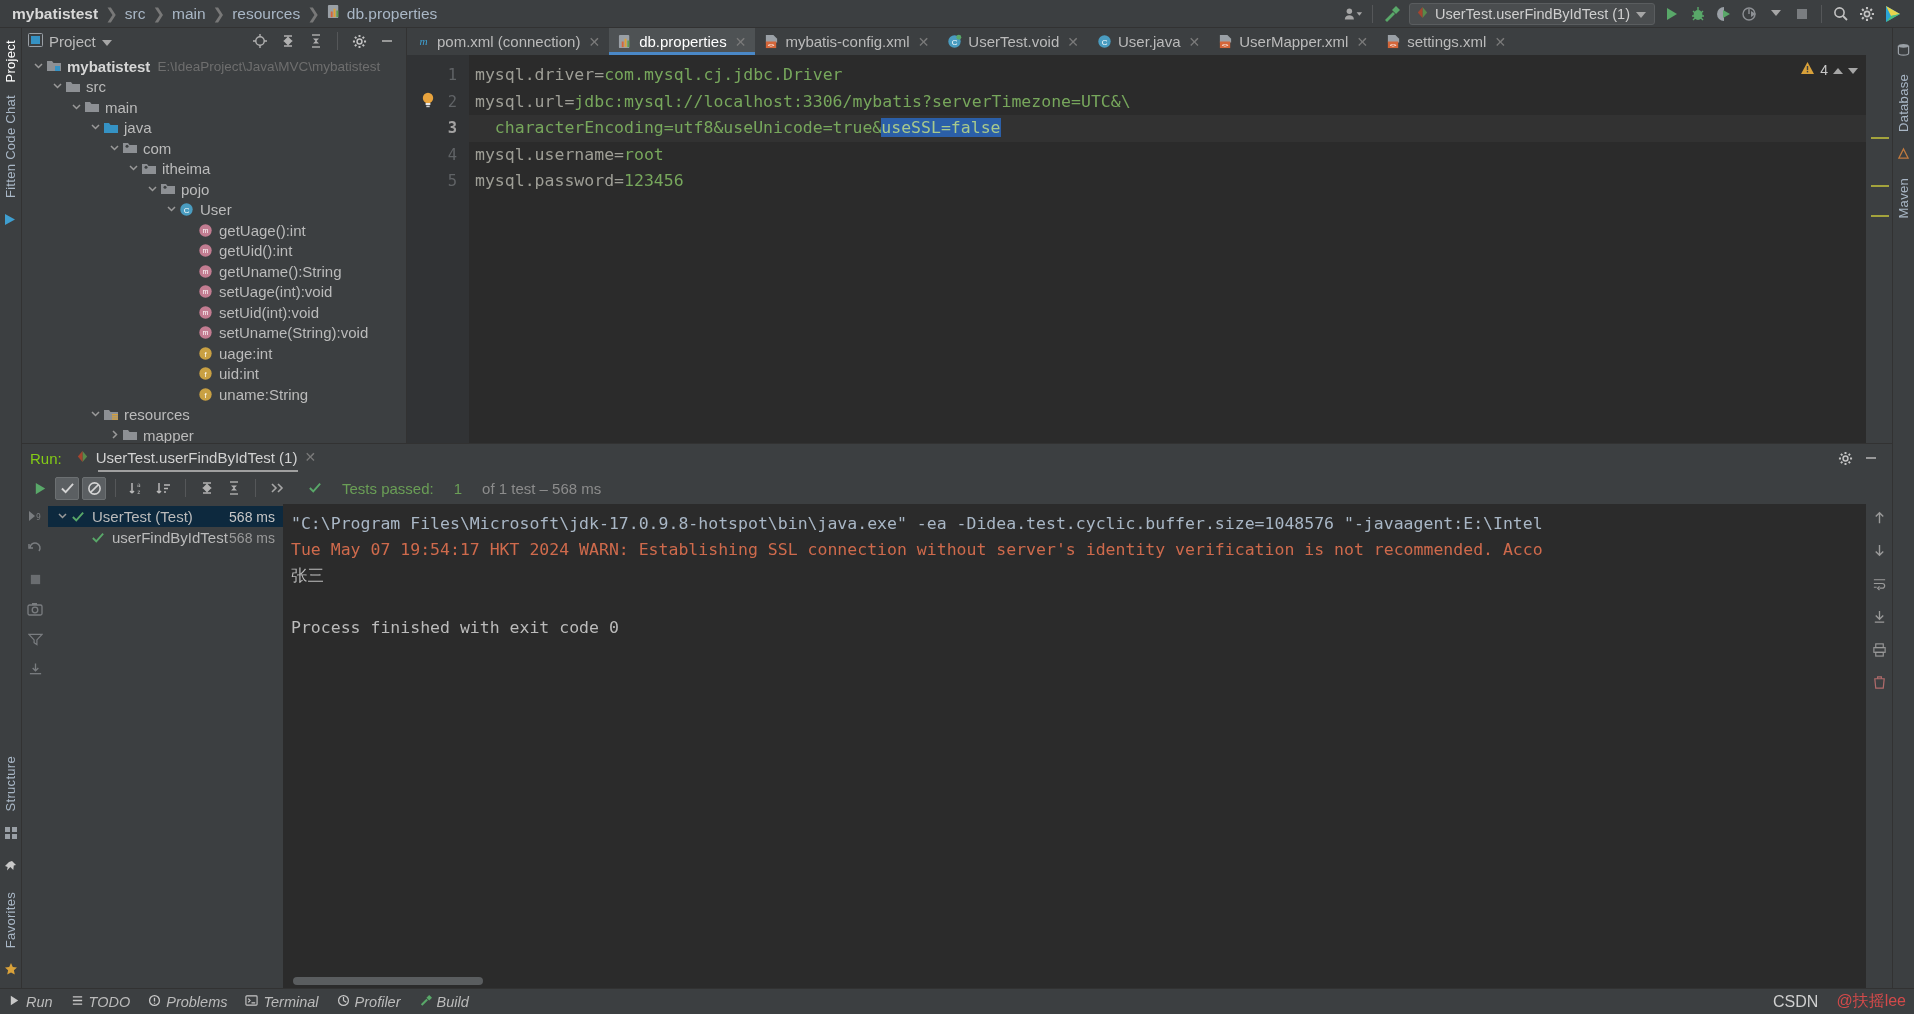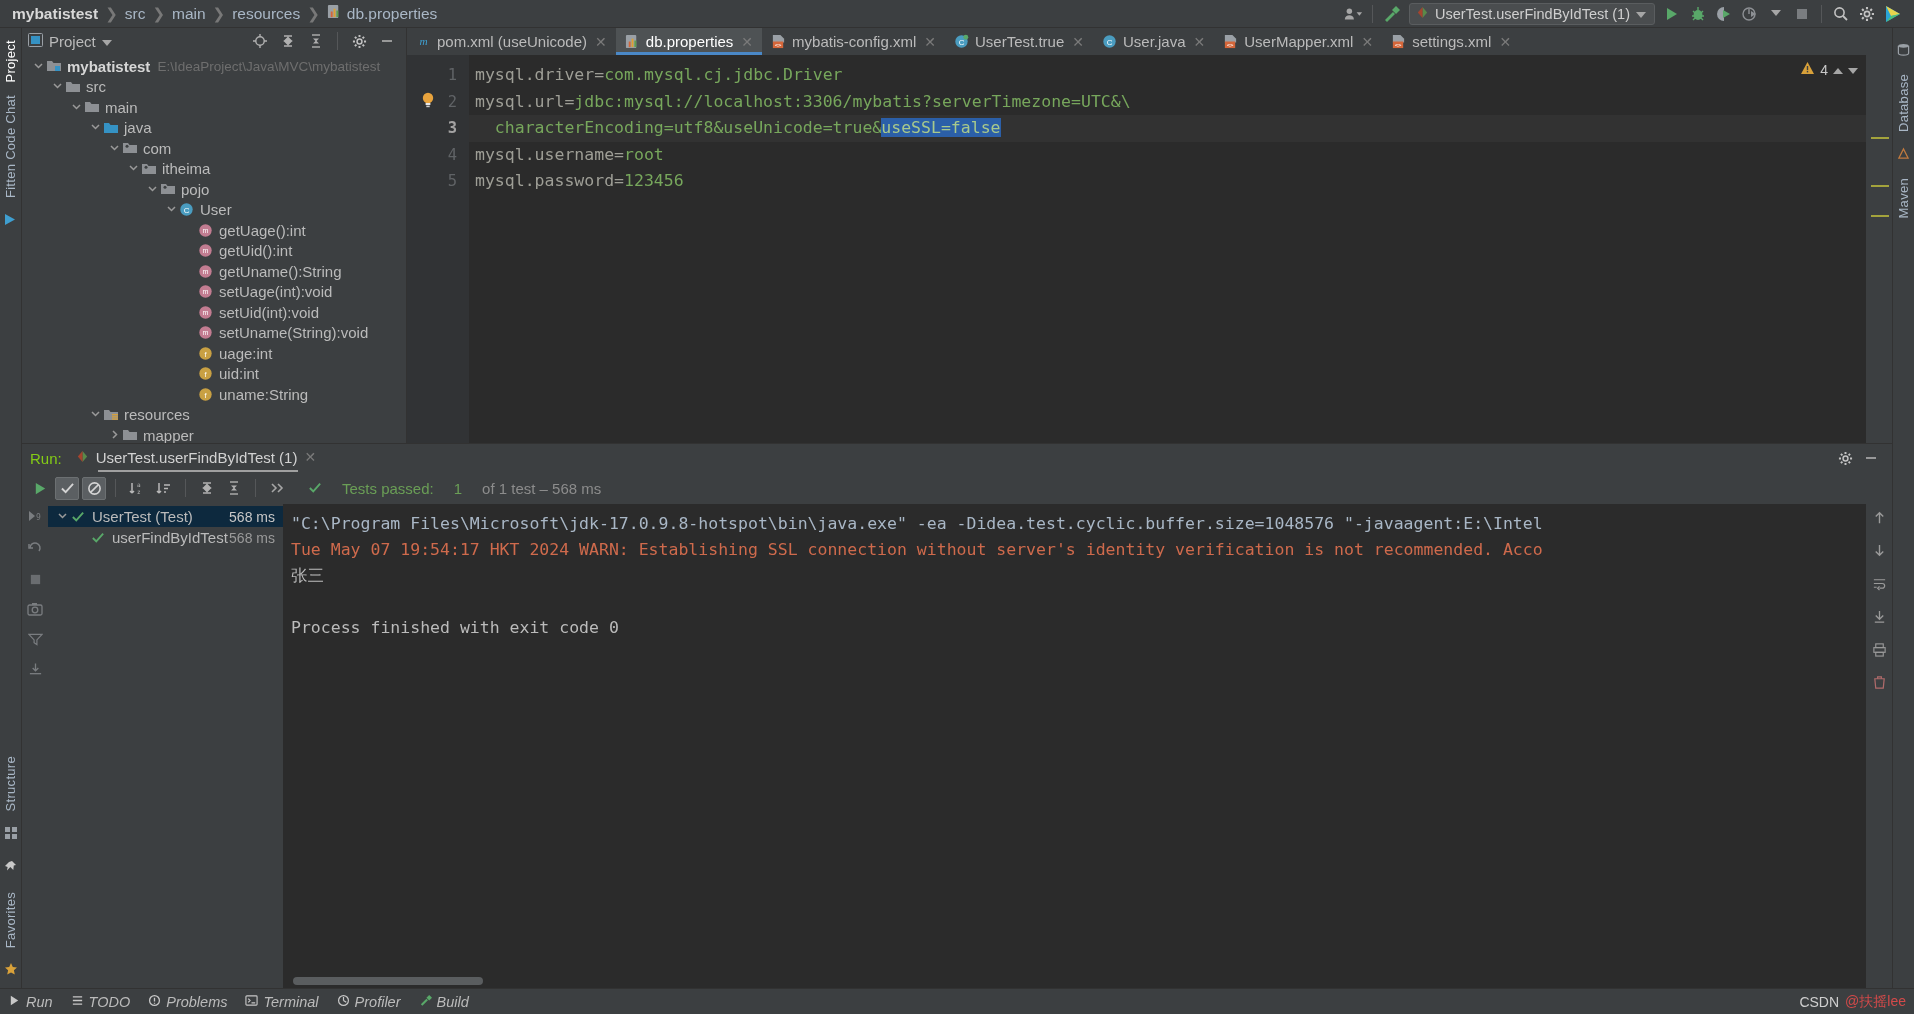--- a/index.html
+++ b/index.html
@@ -134,21 +134,21 @@
   .cn.out { color: #bbbbbb; }
   .cn.sys { color: #a9b7c6; }
   .hscroll { position: absolute; left: 10px; bottom: 3px; width: 190px; height: 8px; background: #5a5d5f; border-radius: 4px; }
   .console-rail { width: 26px; flex: 0 0 26px; background: #3c3f41; display: flex; flex-direction: column;
                   align-items: center; padding-top: 6px; gap: 14px; }
 
   
   .statusbar { height: 26px; flex: 0 0 26px; background: #3c3f41; display: flex; align-items: center;
                padding: 0 8px; gap: 18px; font-size: 14.5px; color: #bbbbbb; border-top: 1px solid #323232;}
   .sb-item { display: flex; align-items: center; gap: 5px; font-style: italic; }
-  .watermark { margin-left: auto; color: #9b9b9b; font-size: 14px; display:flex; align-items:center; gap:6px;}
+  .watermark { margin-left: auto; color: #9b9b9b; font-size: 16px; display:flex; align-items:center; gap:18px;}
   .wm-csdn { color: #cfcfcf; }
   .wm-at { color: #d34a4a; }
 
   .icon { display: inline-block; vertical-align: middle; }
 </style>
 </head>
 <body>
 
 <div class="app">
 
@@ -569,21 +569,21 @@
         </div>
 
         <div class="editor">
           <div class="tabbar" id="tabbar">
               <div class="etab">
                 <span class="icon" style="display: inline-flex;">
                   <svg width="15" height="15" viewBox="0 0 16 16">
                     <text x="8" y="12" font-size="12" fill="#3f9fd0" text-anchor="middle" font-style="italic" font-family="serif">m</text>
                   </svg>
                 </span>
-                <span>pom.xml (useUnicode)</span>
+                <span>pom.xml (connection)</span>
                 <span class="x">✕</span>
               </div>
               <div class="etab active">
                 <span class="icon" style="display: inline-flex;">
                   <svg width="15" height="15" viewBox="0 0 16 16">
                     <rect x="1" y="1" width="11" height="14" rx="1" fill="#9aa0a6"></rect>
                     <rect x="4" y="8" width="2" height="6" fill="#d4663a"></rect>
                     <rect x="7" y="5" width="2" height="9" fill="#e0a030"></rect>
                     <rect x="10" y="7" width="2" height="7" fill="#5f9e4f"></rect>
                   </svg>
@@ -603,21 +603,21 @@
                 <span class="x">✕</span>
               </div>
               <div class="etab">
                 <span class="icon" style="display: inline-flex;">
                   <svg width="15" height="15" viewBox="0 0 16 16">
                     <circle cx="8" cy="8" r="6.6" fill="#4a9cc0"></circle>
                     <text x="8" y="11.3" font-size="8.5" fill="#ffffff" text-anchor="middle" font-family="sans-serif">C</text>
                     <circle cx="12.6" cy="3.4" r="2.6" fill="#59a869"></circle>
                   </svg>
                 </span>
-                <span>UserTest.true</span>
+                <span>UserTest.void</span>
                 <span class="x">✕</span>
               </div>
               <div class="etab">
                 <span class="icon" style="display: inline-flex;">
                   <svg width="15" height="15" viewBox="0 0 16 16">
                     <circle cx="8" cy="8" r="6.6" fill="#4a9cc0"></circle>
                     <text x="8" y="11.3" font-size="8.5" fill="#ffffff" text-anchor="middle" font-family="sans-serif">C</text>
                   </svg>
                 </span>
                 <span>User.java</span>

